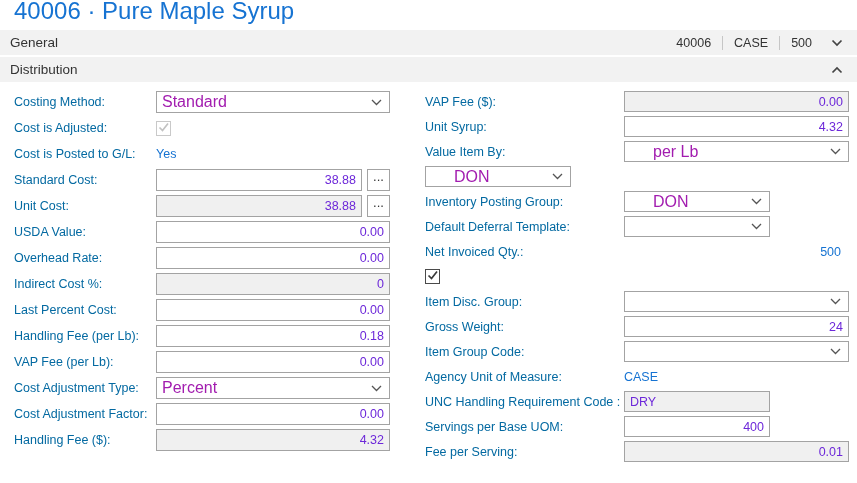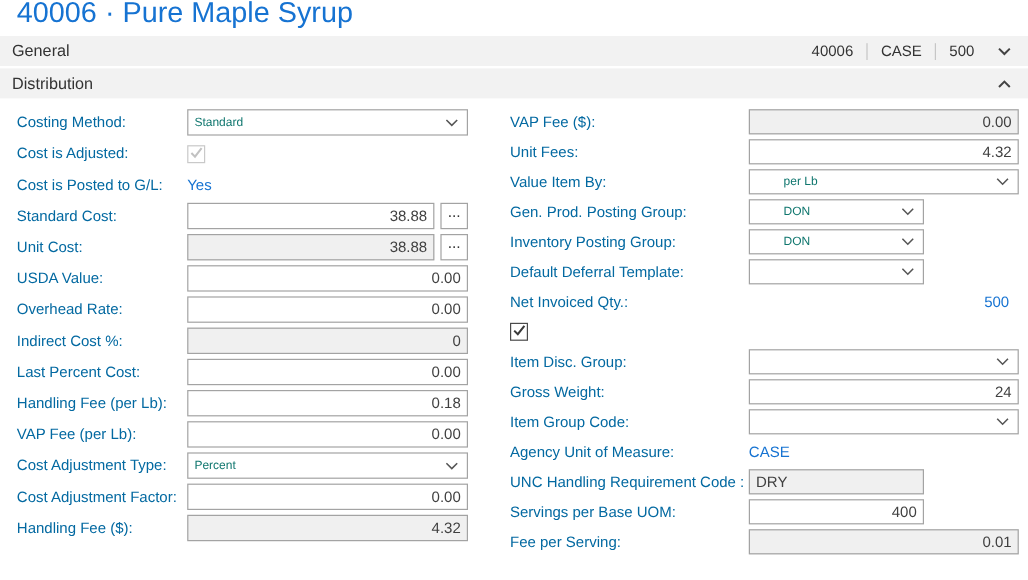--- a/index.html
+++ b/index.html
@@ -23,29 +23,29 @@
   .frow{display:flex;align-items:center;}
   .fcol-left .frow{height:26px;}
   .fcol-right .frow{height:25px;}
   .flabel{font-size:12.5px;color:#0369a1;white-space:nowrap;flex:none;}
   .fcol-left .flabel{width:142px;}
   .fcol-right .flabel{width:199px;}
   .fctrl{display:flex;align-items:center;flex:none;}
   .fcol-left .fctrl{width:234px;}
   .fcol-right .fctrl{width:225px;}
   .fctrl.right{justify-content:flex-end;padding-right:8px;}
-  .tbox{height:22px;width:100%;border:1px solid var(--bord);background:#fff;color:#404040;
+  .tbox{height:22px;width:100%;border:1px solid var(--bord);background:#fff;color:#6d28d9;
         font-family:"Liberation Sans",sans-serif;font-size:12.5px;padding:0 5px;outline:none;}
   .fcol-right .tbox{height:21px;}
   .tbox.num{text-align:right;}
   .tbox.dis{background:var(--disbg);}
   .combo{height:22px;width:100%;border:1px solid var(--bord);background:#fff;display:flex;align-items:center;
          justify-content:space-between;padding:0 7px 0 5px;cursor:pointer;}
   .fcol-right .combo{height:21px;padding-left:28px;}
-  .combo-val{font-size:10px;color:#0f766e;white-space:nowrap;}
+  .combo-val{font-size:16px;color:#a21caf;white-space:nowrap;}
   .chev{display:flex;align-items:center;}
   .narrow{width:146px !important;flex:none;}
   .assist{height:22px;width:23px;flex:none;margin-left:5px;border:1px solid var(--bord);background:#fff;
           color:#333;font-family:"Liberation Sans",sans-serif;font-size:13px;line-height:6px;
           padding:0 0 7px 0;cursor:pointer;}
   .cb{width:15px;height:15px;border:1px solid #4a4a4a;background:#fff;display:flex;align-items:center;
       justify-content:center;color:#3a3a3a;cursor:pointer;}
   .cb.dis{border-color:#c9c9c9;color:#c2c2c2;cursor:default;}
   .cb svg{margin-top:-2px;}
   .flink{color:var(--link);font-size:12.5px;text-decoration:none;cursor:pointer;white-space:nowrap;}
@@ -190,40 +190,39 @@
         </div>
       </div>
     <div class="fcol-right" id="col-right">
         <div class="frow">
           <div class="flabel">VAP Fee ($):</div>
           <div class="fctrl">
             <input class="tbox num dis" type="text" readonly="" value="0.00" style="">
           </div>
         </div>
         <div class="frow">
-          <div class="flabel">Unit Fees:</div>
+          <div class="flabel">Unit Syrup:</div>
           <div class="fctrl">
             <input class="tbox num" type="text" value="4.32" style="">
           </div>
         </div>
         <div class="frow">
           <div class="flabel">Value Item By:</div>
           <div class="fctrl">
             <div class="combo">
               <span class="combo-val">per Lb</span>
               <span class="chev">
                 <svg width="11" height="7" viewBox="0 0 11 7">
                   <path d="M1 1 L5.5 5.5 L10 1" fill="none" stroke="#555" stroke-width="1.3"></path>
                 </svg>
               </span>
             </div>
           </div>
         </div>
         <div class="frow">
-          <div class="flabel">Gen. Prod. Posting Group:</div>
           <div class="fctrl">
             <div class="combo narrow">
               <span class="combo-val">DON</span>
               <span class="chev">
                 <svg width="11" height="7" viewBox="0 0 11 7">
                   <path d="M1 1 L5.5 5.5 L10 1" fill="none" stroke="#555" stroke-width="1.3"></path>
                 </svg>
               </span>
             </div>
           </div>

